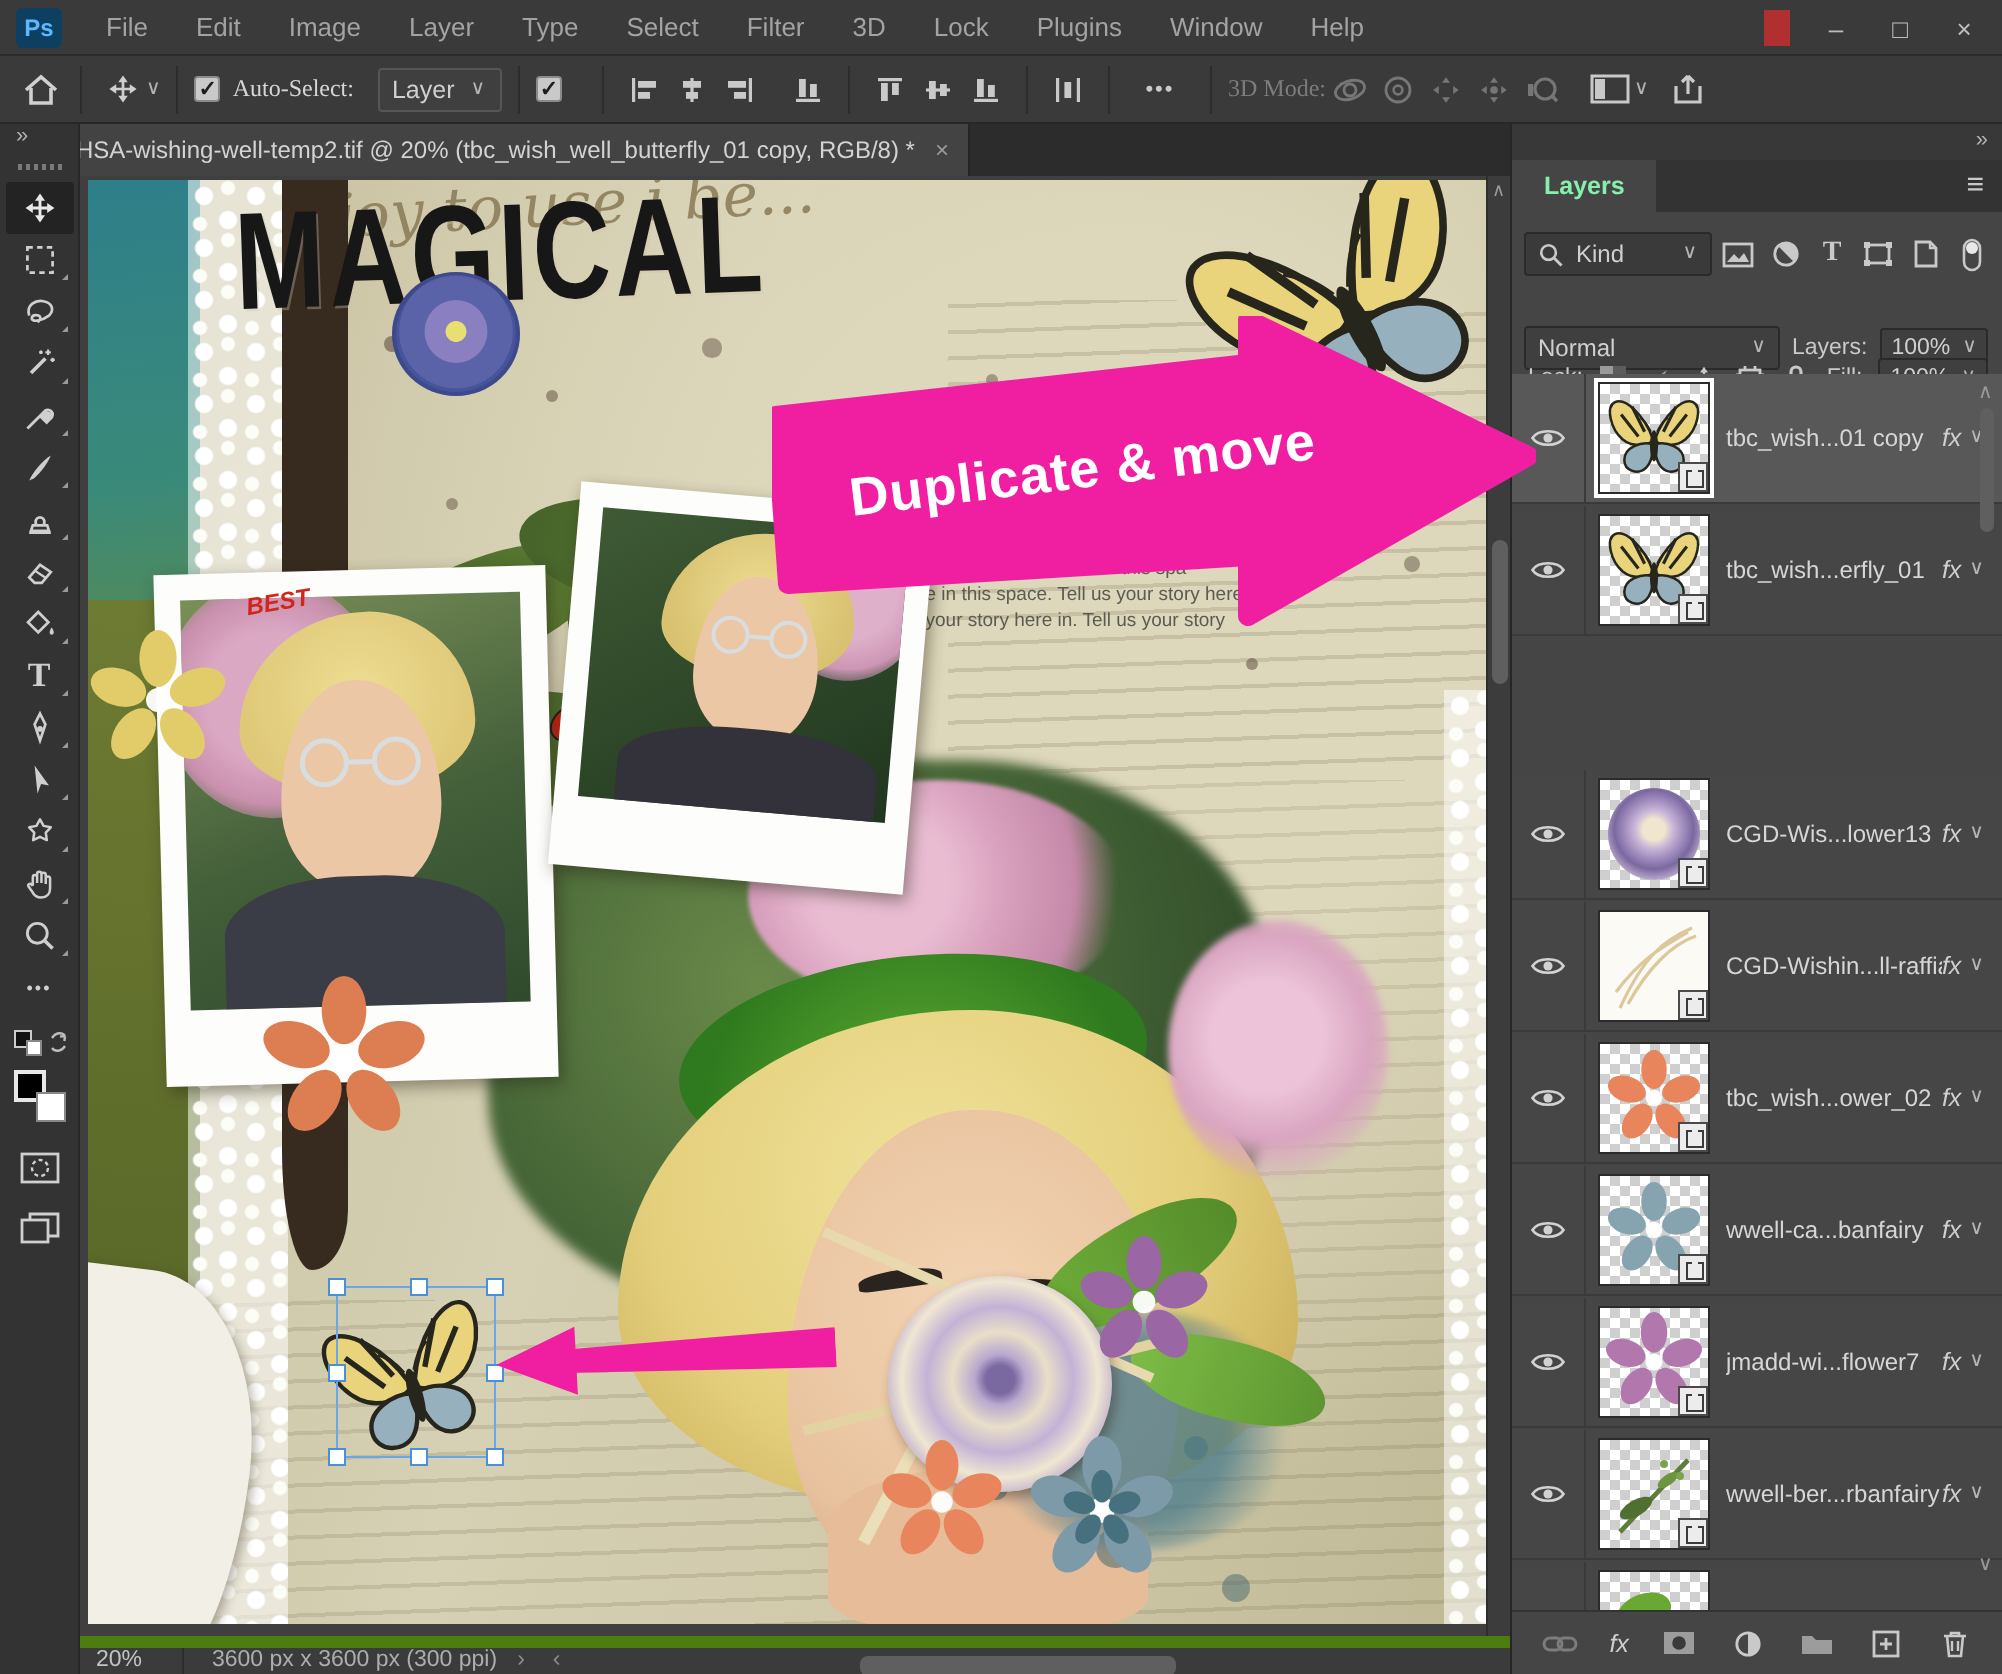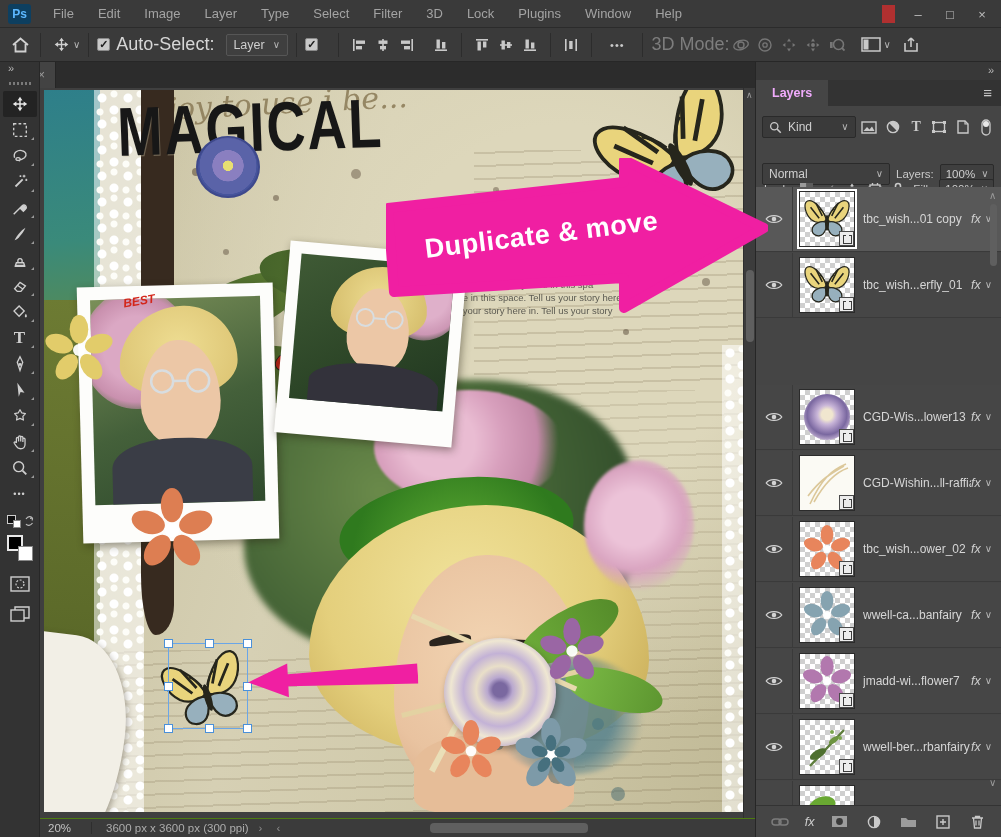--- a/index.html
+++ b/index.html
@@ -11,21 +11,21 @@
   .menubar{position:absolute;left:0;top:0;width:1001px;height:28px;background:#3a3a3a;display:flex;align-items:center;border-bottom:1px solid #2b2b2b;}
   .pslogo{width:23px;height:20px;margin:0 10px 0 8px;background:#0d3f60;color:#5cb8ff;font-weight:bold;font-size:12px;display:flex;align-items:center;justify-content:center;border-radius:3px;}
   .mitem{padding:0 12px;color:#a3a3a3;font-size:13px;}
   .winctl{position:absolute;right:4px;top:0;height:28px;display:flex;align-items:center;gap:2px;}
   .winbtn{width:30px;height:24px;display:flex;align-items:center;justify-content:center;color:#bdbdbd;font-size:13px;}
   .redblock{width:13px;height:18px;background:#b03030;margin-right:6px;}
   
   .optbar{position:absolute;left:0;top:28px;width:1001px;height:34px;background:#3a3a3a;border-bottom:1px solid #272727;display:flex;align-items:center;color:#cfcfcf;}
   .osep{width:1px;height:24px;background:#2c2c2c;margin:0 8px;}
   .cb{width:13px;height:13px;background:#c9c9c9;border:1px solid #8a8a8a;border-radius:2px;display:flex;align-items:center;justify-content:center;color:#1e1e1e;font-size:11px;font-weight:bold;margin-right:6px;}
-  .olabel{font-size:18px;color:#d6d6d6;}
+  .olabel{font-size:12px;color:#d6d6d6;font-family:Liberation Serif, serif;}
   .dim{color:#7d7d7d;}
   .dd{height:22px;border:1px solid #565656;background:#3f3f3f;border-radius:2px;display:flex;align-items:center;padding:0 6px;gap:8px;font-size:12.5px;}
   .chev{font-size:10px;color:#b5b5b5;line-height:1;}
   .oicon{display:flex;align-items:center;justify-content:center;width:24px;height:24px;color:#c9c9c9;}
   
   .tabbar{position:absolute;left:28px;top:62px;width:727px;height:26px;background:#2c2c2c;display:flex;align-items:flex-end;}
   .doctab{height:26px;background:#434343;display:flex;align-items:center;padding:0 10px;gap:10px;font-size:12px;color:#d3d3d3;border-right:1px solid #252525;}
   
   .toolbar{position:absolute;left:0;top:62px;width:40px;height:775px;background:#333333;border-right:1px solid #272727;display:flex;flex-direction:column;align-items:center;}
   .tb-exp{color:#b5b5b5;font-size:11px;height:16px;align-self:flex-start;padding-left:8px;}
@@ -55,27 +55,27 @@
   .pphoto{position:absolute;overflow:hidden;background:linear-gradient(160deg,#7a8f58,#44603a 55%,#2f4a2c);}
   .blob{border-radius:50%;}
   .magical{font-weight:bold;font-size:54px;letter-spacing:2px;color:#171717;transform:rotate(-2deg) scaleY(1.28);transform-origin:left top;text-shadow:1px 1px 0 rgba(205,199,168,.35);}
   .journal{font-size:9.5px;color:#5c5b52;line-height:13px;white-space:nowrap;}
   .handles{border:1.5px solid #6aa6e8;}
   .handle{position:absolute;width:9px;height:9px;background:#fff;border:1.5px solid #4a90d9;}
   .splat1{box-shadow:30px 10px 0 2px rgba(75,58,42,.5),110px 36px 0 1px rgba(75,58,42,.45),190px 12px 0 3px rgba(75,58,42,.4),260px 60px 0 2px rgba(75,58,42,.5),330px 28px 0 1px rgba(75,58,42,.4),420px 70px 0 3px rgba(70,55,40,.45),500px 40px 0 2px rgba(70,55,40,.5),540px 120px 0 2px rgba(70,55,40,.4),460px 170px 0 1px rgba(70,55,40,.45),240px 150px 0 2px rgba(70,55,40,.35),60px 90px 0 1px rgba(70,55,40,.4),150px 200px 0 2px rgba(70,55,40,.35);}
   .splat2{box-shadow:20px 14px 0 4px rgba(56,96,106,.55),70px 40px 0 2px rgba(56,96,106,.5),120px 10px 0 3px rgba(56,96,106,.45),30px 90px 0 6px rgba(56,96,106,.5),90px 110px 0 3px rgba(56,96,106,.45),-30px 60px 0 2px rgba(56,96,106,.5);}
   .vscroll{position:absolute;right:0;top:0;width:12px;height:730px;background:#3c3c3c;border-left:1px solid #2e2e2e;}
   .sthumb{position:absolute;background:#5f5f5f;border-radius:4px;}
-  .statusbar{position:absolute;left:0;bottom:0;width:715px;height:19px;background:#3b3b3b;border-top:1px solid #4d7c0f;display:flex;align-items:center;font-size:11.5px;color:#c3c3c3;}
+  .statusbar{position:absolute;left:0;bottom:0;width:715px;height:19px;background:#3b3b3b;border-top:6px solid #4d7c0f;display:flex;font-size:11.5px;color:#c3c3c3;}
   .hscroll{position:absolute;left:260px;top:3px;width:460px;height:13px;}
   
   .panel{position:absolute;left:755px;top:62px;width:246px;height:775px;background:#454545;border-left:1px solid #262626;font-size:12px;}
   .dockstrip{position:absolute;left:0;top:0;width:246px;height:18px;background:#383838;}
   .ptabrow{position:absolute;left:0;top:18px;width:246px;height:26px;background:#333333;display:flex;align-items:flex-end;}
-  .ptab{height:26px;background:#454545;padding:0 16px;display:flex;align-items:center;font-size:12.5px;color:#f0abfc;font-weight:bold;}
+  .ptab{height:26px;background:#454545;padding:0 16px;display:flex;align-items:center;font-size:12.5px;color:#86efac;font-weight:bold;}
   .prow{position:absolute;left:0;width:246px;display:flex;align-items:center;color:#cfcfcf;}
   .kindbox{height:22px;background:#3a3a3a;border:1px solid #2a2a2a;border-radius:2px;display:flex;align-items:center;gap:6px;padding:0 6px;}
   .ficon{display:flex;align-items:center;justify-content:center;width:20px;height:20px;color:#c9c9c9;}
   .valbox{height:20px;background:#3f3f3f;border:1px solid #2a2a2a;border-radius:2px;display:flex;align-items:center;padding:0 5px;gap:6px;font-size:11.5px;}
   .lrows{position:absolute;left:0;top:125px;width:246px;height:618px;overflow:hidden;background:#454545;text-decoration:underline;}
   .lrow{position:absolute;left:0;width:246px;height:65px;border-bottom:1px solid #3a3a3a;background:#464646;display:flex;align-items:center;}
   .lrow.sel{background:#585858;}
   .eyecell{width:37px;height:65px;border-right:1px solid #3a3a3a;display:flex;align-items:center;justify-content:center;color:#d2d2d2;flex:0 0 auto;}
   .eyecell.red{background:#a8423c;}
   .emptybox{width:14px;height:14px;border:1.5px solid #caa9a4;border-radius:2px;}
@@ -279,20 +279,21 @@
   <span class="oicon" style="margin-left:8px">
         <svg width="16" height="17" viewBox="0 0 16 17">
           <path d="M2 7 V15 H14 V7" fill="none" stroke="#c9c9c9" stroke-width="1.6"></path>
           <path d="M8 11 V2 M8 2 L5 5 M8 2 L11 5" fill="none" stroke="#c9c9c9" stroke-width="1.6"></path>
         </svg>
       </span>
 </div>
 
 <div class="tabbar">
   <div class="doctab">
+    <span>HSA-wishing-well-temp2.tif @ 20% (tbc_wish_well_butterfly_01 copy, RGB/8) *</span>
     <span style="color:#9a9a9a">×</span>
   </div>
 </div>
 
 <div class="toolbar">
   <span class="tb-exp">»</span>
   <span class="grip"></span>
   <div class="tool active">
         <svg width="18" height="18" viewBox="0 0 20 20">
           <path d="M10 2 L7.2 6 H12.8 Z M10 18 L7.2 14 H12.8 Z M2 10 L6 7.2 V12.8 Z M18 10 L14 7.2 V12.8 Z" fill="#e8e8e8"></path>

